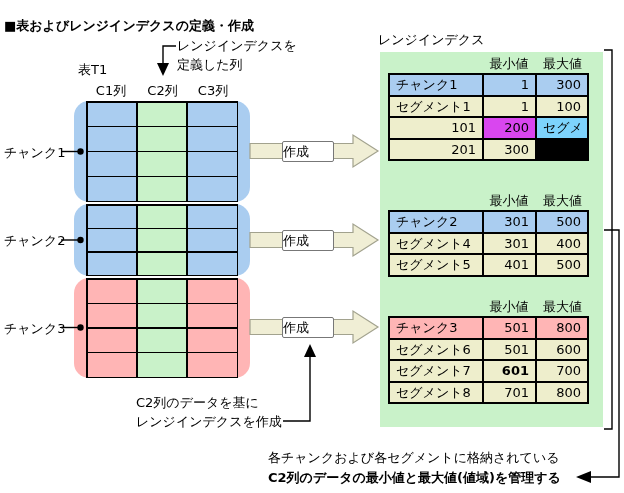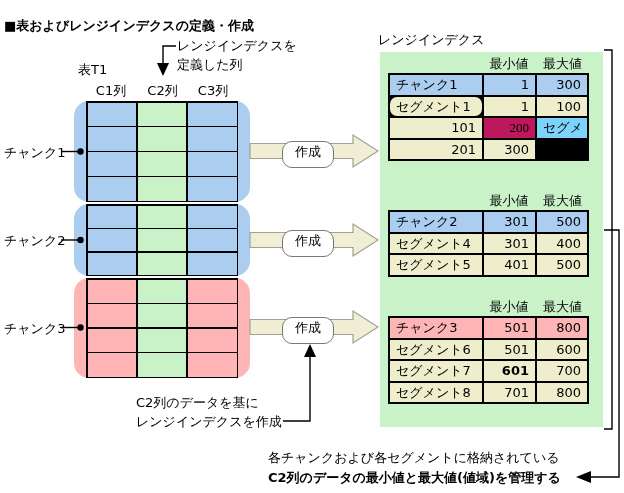--- a/index.html
+++ b/index.html
@@ -13,22 +13,22 @@
   
   .chunk-rect{position:absolute;left:74px;width:176px;border-radius:15px;}
   .chunk-grid{
     position:absolute;left:86px;width:152px;background:#000;
     display:grid;grid-template-columns:repeat(3,1fr);gap:1.5px;padding:1.5px;
     box-sizing:border-box;
   }
   .cell{width:100%;height:100%;}
   
   .pill{
-    position:absolute;left:282px;width:52px;height:27px;background:#fff;
-    border:1.2px solid #777;border-radius:10px;text-align:center;line-height:20px;
+    position:absolute;left:282px;width:52px;height:21px;background:#fff;
+    border:1.2px solid #777;border-radius:2px;line-height:20px;
     z-index:20;box-sizing:border-box;
   }
   
   .panel{position:absolute;left:380px;top:52px;width:223px;height:375px;}
   .idx-header{position:absolute;text-align:center;}
   .idx-table{
     position:absolute;left:388px;width:201px;background:#000;
     display:grid;grid-template-columns:92px 51px 50px;gap:2px;padding:2px;
     box-sizing:border-box;
   }
@@ -114,25 +114,25 @@
   <div class="idx-header abs" style="left:536px;top:56px;width:53px;">最大値</div>
   <div class="idx-header abs" style="left:482px;top:193px;width:54px;">最小値</div>
   <div class="idx-header abs" style="left:536px;top:193px;width:53px;">最大値</div>
   <div class="idx-header abs" style="left:482px;top:299px;width:54px;">最小値</div>
   <div class="idx-header abs" style="left:536px;top:299px;width:53px;">最大値</div>
 
   <div class="idx-table" style="top:73px;">
       <div class="idx-cell idx-label" style="background: rgb(170, 205, 240);">チャンク1</div>
       <div class="idx-cell idx-num" style="background: rgb(170, 205, 240);">1</div>
       <div class="idx-cell idx-num" style="background: rgb(170, 205, 240);">300</div>
-      <div class="idx-cell idx-label" style="background: rgb(238, 238, 204); border-radius: 7px;">セグメント1</div>
+      <div class="idx-cell idx-label" style="background: rgb(238, 238, 204);">セグメント1</div>
       <div class="idx-cell idx-num" style="background: rgb(238, 238, 204);">1</div>
       <div class="idx-cell idx-num" style="background: rgb(238, 238, 204);">100</div>
       <div class="idx-cell idx-num" style="background: rgb(238, 238, 204);">101</div>
-      <div class="idx-cell idx-num" style="background: #be185d; font-family: Liberation Serif, serif;">200</div>
+      <div class="idx-cell idx-num" style="background: #d946ef;">200</div>
       <div class="idx-cell idx-label" style="background: #7dd3fc;">セグメント3</div>
       <div class="idx-cell idx-num" style="background: rgb(238, 238, 204);">201</div>
       <div class="idx-cell idx-num" style="background: rgb(238, 238, 204);">300</div>
     </div>
   <div class="idx-table" style="top:210px;">
       <div class="idx-cell idx-label" style="background: rgb(170, 205, 240);">チャンク2</div>
       <div class="idx-cell idx-num" style="background: rgb(170, 205, 240);">301</div>
       <div class="idx-cell idx-num" style="background: rgb(170, 205, 240);">500</div>
       <div class="idx-cell idx-label" style="background: rgb(238, 238, 204);">セグメント4</div>
       <div class="idx-cell idx-num" style="background: rgb(238, 238, 204);">301</div>

